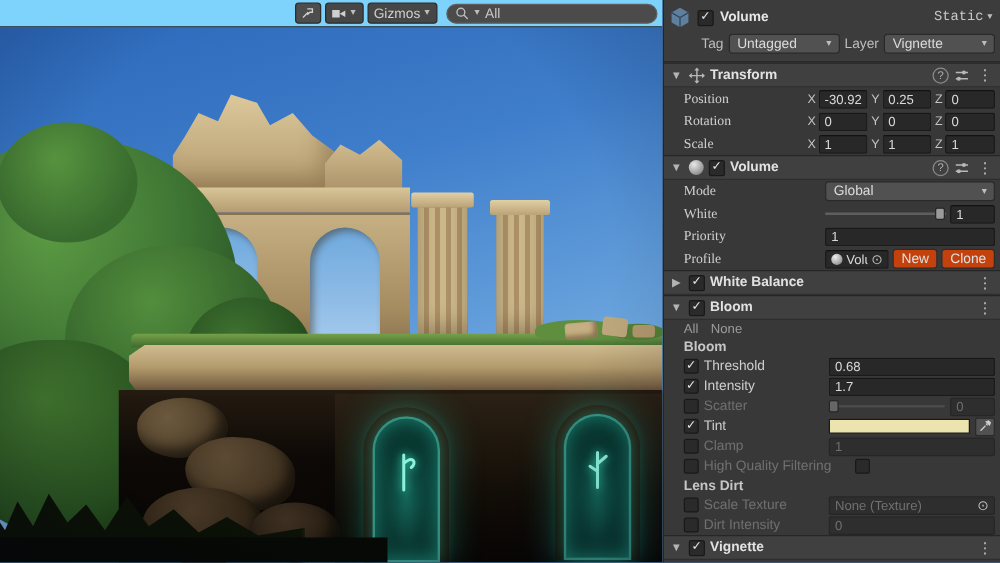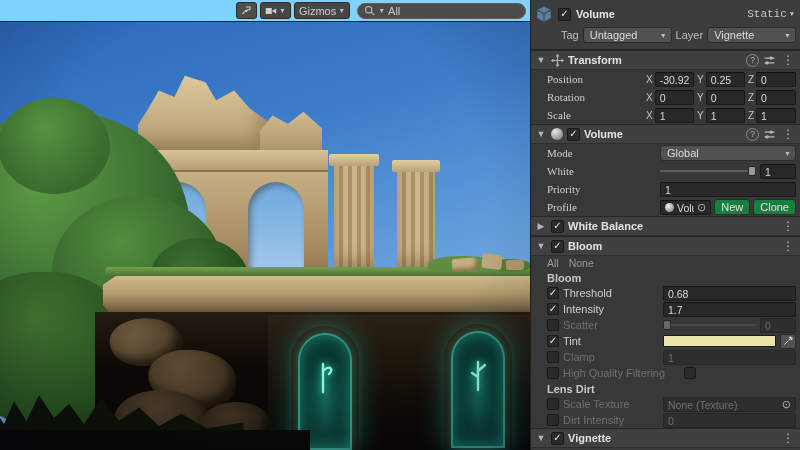--- a/index.html
+++ b/index.html
@@ -106,21 +106,21 @@
   .slider { position:relative; flex:1; height:14px; }
   .slider .track { position:absolute; left:0; right:0; top:6px; height:2px; background:#5e5e5e; border-radius:1px; }
   .slider .thumb { position:absolute; top:2px; width:8px; height:10px; background:#9a9a9a; border-radius:2px; border:1px solid #262626; }
   .weightS .thumb { left:calc(100% - 9px); }
   .scatterS .thumb { left:0; background:#666; }
   .scatterS .track { background:#4a4a4a; }
 
   .objfield { display:flex; align-items:center; gap:3px; }
   .picker { color:#b8b8b8; font-size:11px; flex:none; margin-left:auto; }
   .proficon { width:9px; height:9px; border-radius:50%; background:radial-gradient(circle at 35% 30%,#eee,#777); flex:none; }
-  .btn { height:16px; background:#15803d; border:1px solid #2c2c2c; border-radius:3px; padding:1px 6px 0 6px; color:#e0e0e0; flex:none; }
+  .btn { height:16px; background:#c2410c; border:1px solid #2c2c2c; border-radius:3px; padding:1px 6px 0 6px; color:#e0e0e0; flex:none; }
 
   .allnone { flex:none; height:14px; display:flex; gap:10px; padding-left:16px; align-items:center; color:#9c9c9c; font-size:10.5px; }
   .grplabel { flex:none; height:15px; padding-left:16px; font-weight:bold; color:#c6c6c6; display:flex; align-items:center; }
   .orow { flex:none; height:16px; display:flex; align-items:center; gap:4px; padding:0 4px 0 16px; }
   .orow .checkbox { width:12px; height:12px; }
   .olabel { width:96px; flex:none; color:#cfcfcf; }
   .olabel.dim, .dim { color:#707070; }
   .swatch { flex:1; height:12px; border:1px solid #1a1a1a; border-radius:1px; }
   .dropperbtn { width:16px; height:15px; background:#515151; border:1px solid #2a2a2a; border-radius:2px; display:flex; align-items:center; justify-content:center; flex:none; }
 

